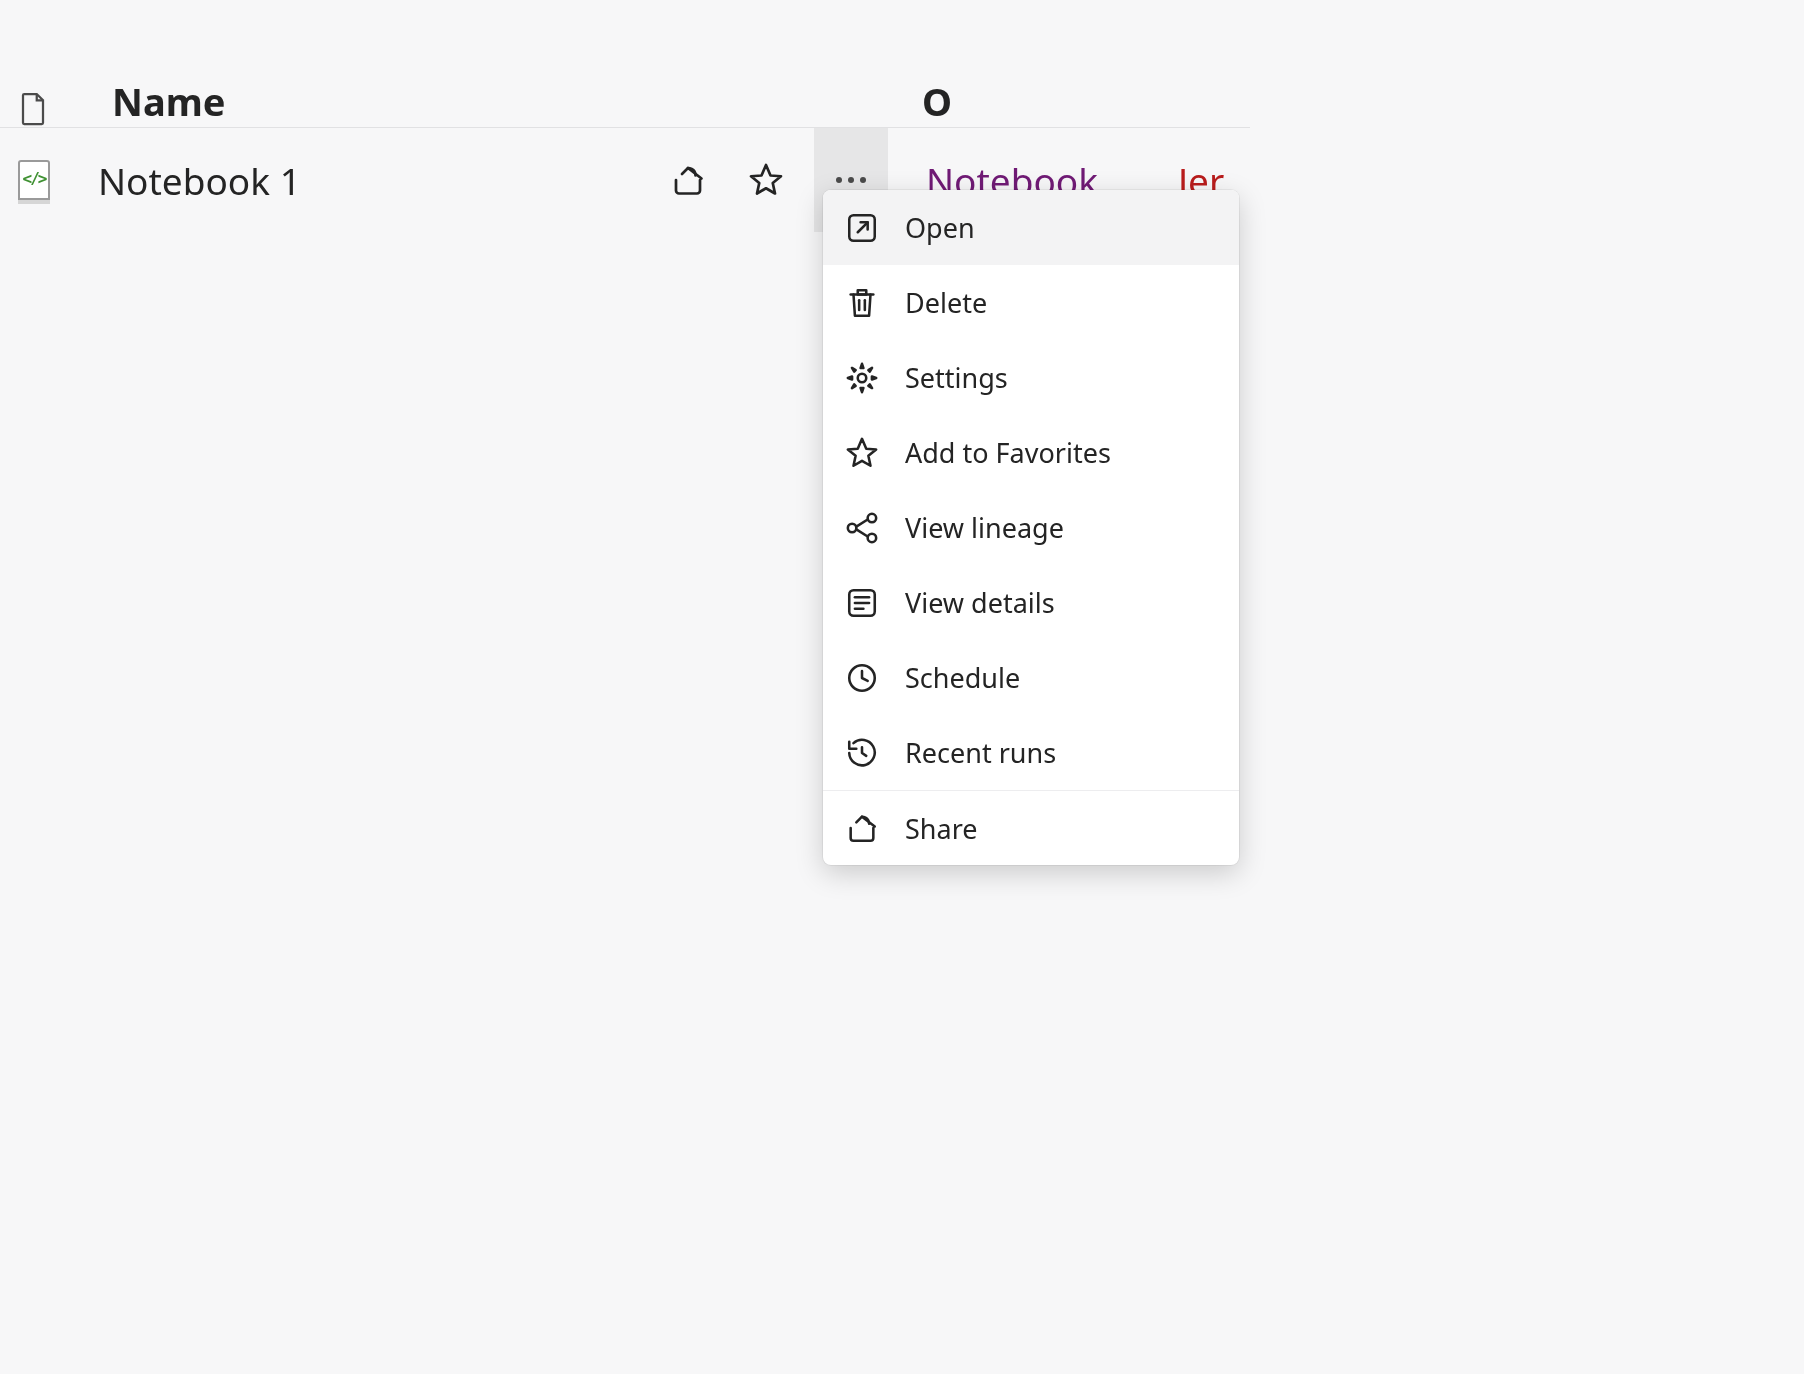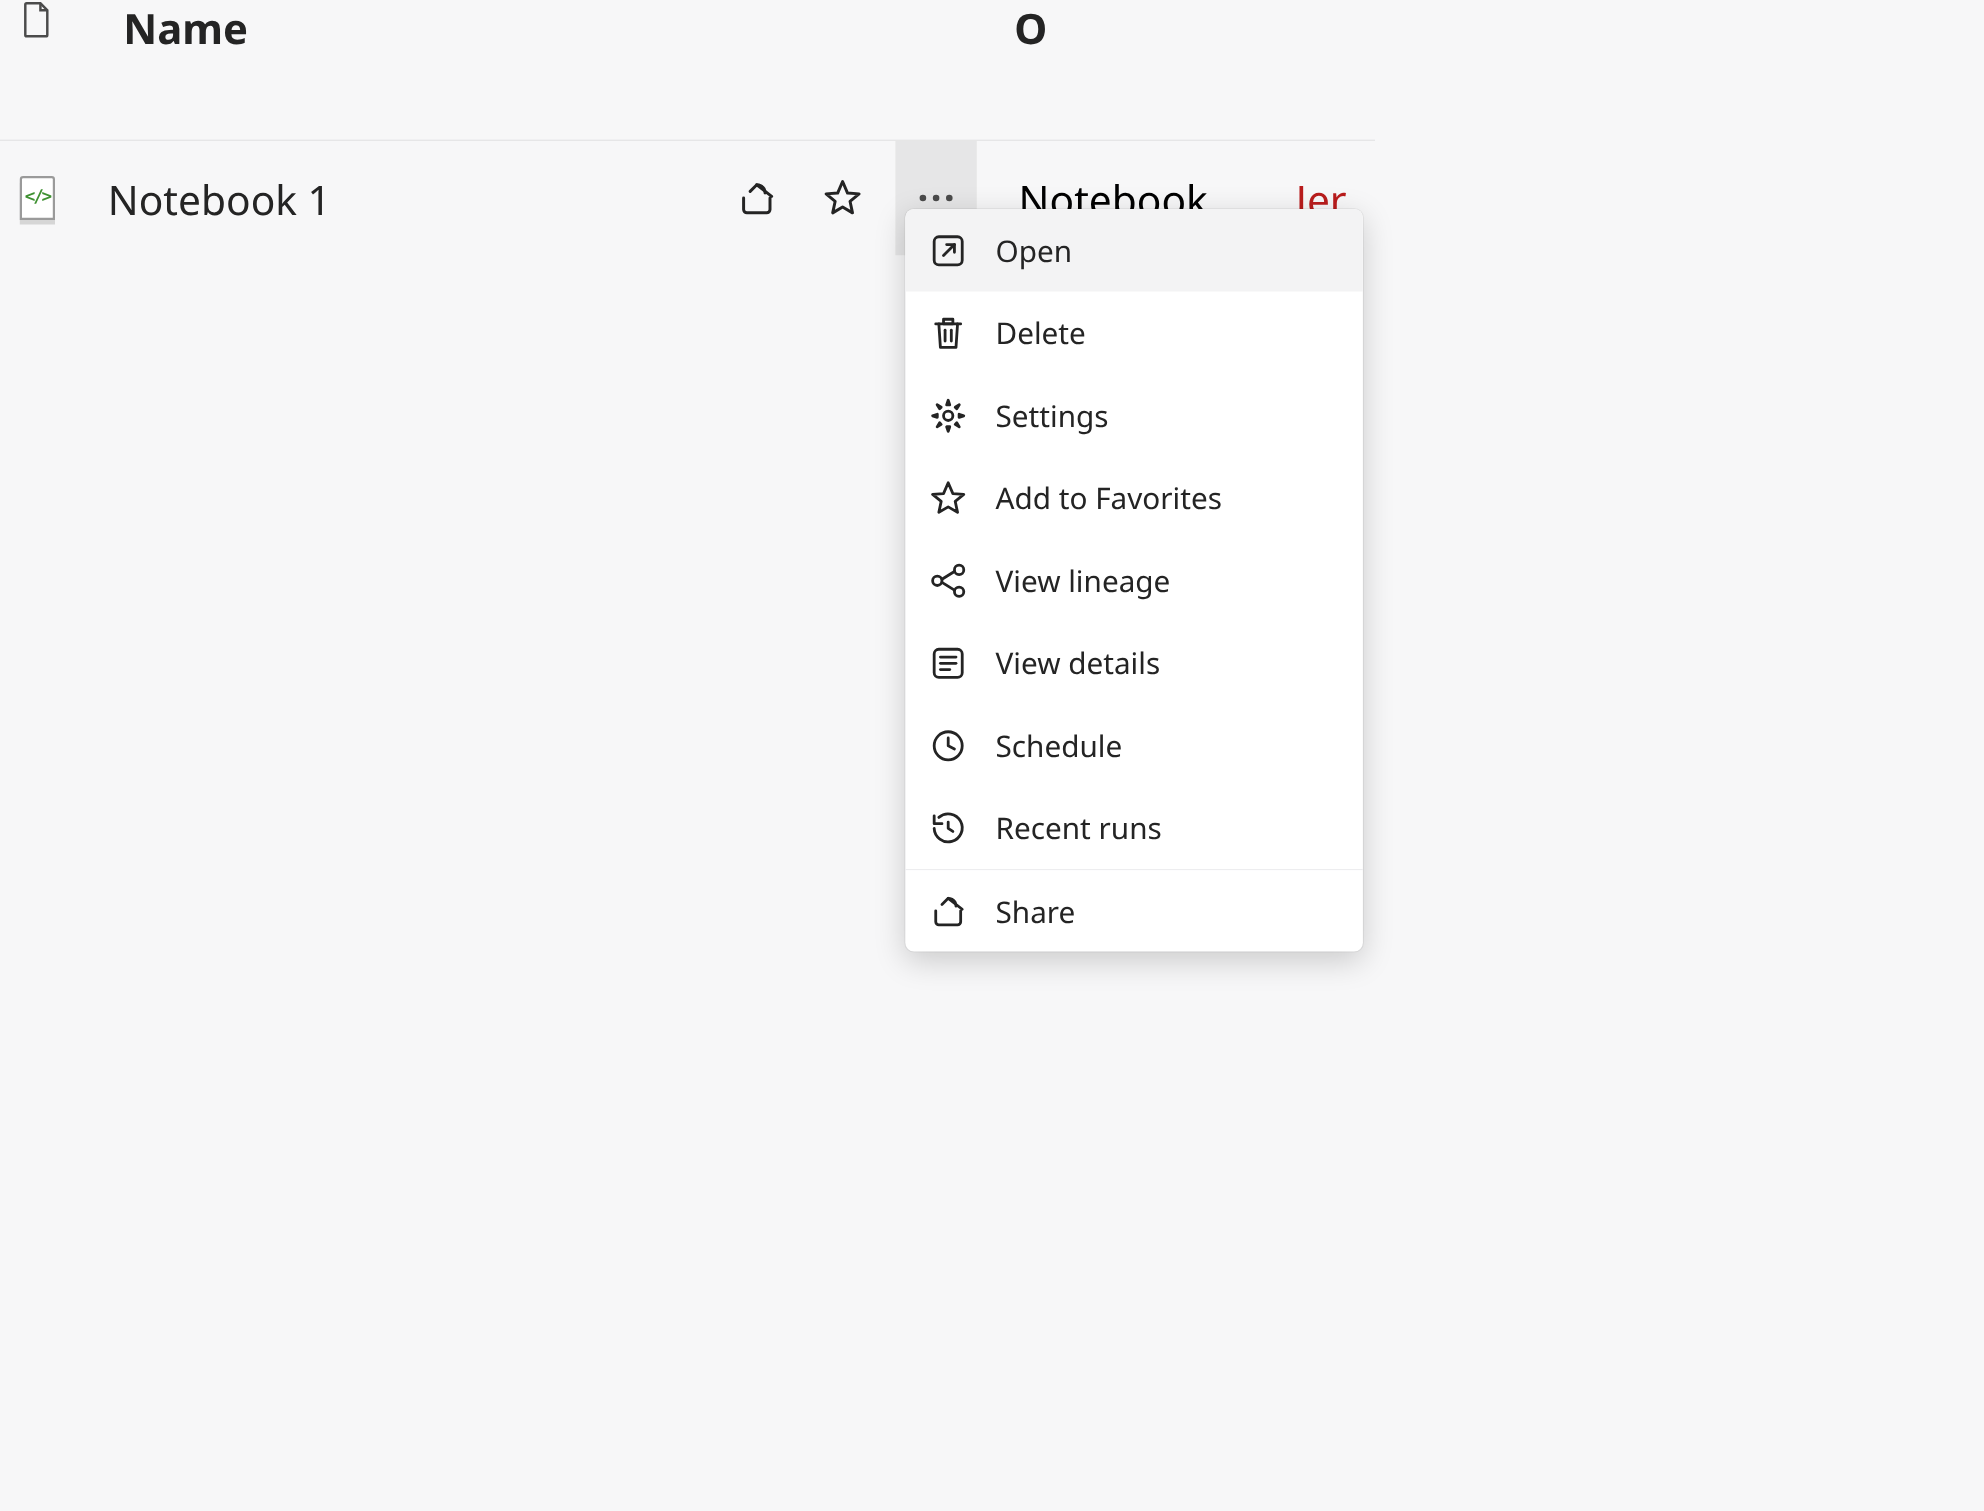--- a/index.html
+++ b/index.html
@@ -6,21 +6,21 @@
   html, body {
     width: 1250px;
     height: 952px;
     overflow: hidden;
     font-family: "Segoe UI", -apple-system, system-ui, sans-serif;
     background: #f7f7f8;
     color: #242424;
   }
   .table-header {
     display: flex;
-    align-items: flex-start;
+    align-items: flex-end;
     height: 128px;
     border-bottom: 1px solid #e1e1e3;
     padding: 0 12px;
   }
   .col-icon-header {
     width: 100px;
     display: flex;
     align-items: center;
     padding-left: 6px;
   }
@@ -96,21 +96,21 @@
   }
   .icon-btn.active {
     background: #e6e6e7;
     width: 74px;
     height: 104px;
     border-radius: 0;
   }
   .row-type-cell {
     flex: 0 0 270px;
     font-size: 37px;
-    color: #000000;
+    color: #701a75;
     padding-left: 18px;
   }
   .row-extra-cell {
     flex: 0 0 60px;
     font-size: 37px;
     color: #b91c1c;
     overflow: hidden;
     white-space: nowrap;
   }
   .context-menu {

